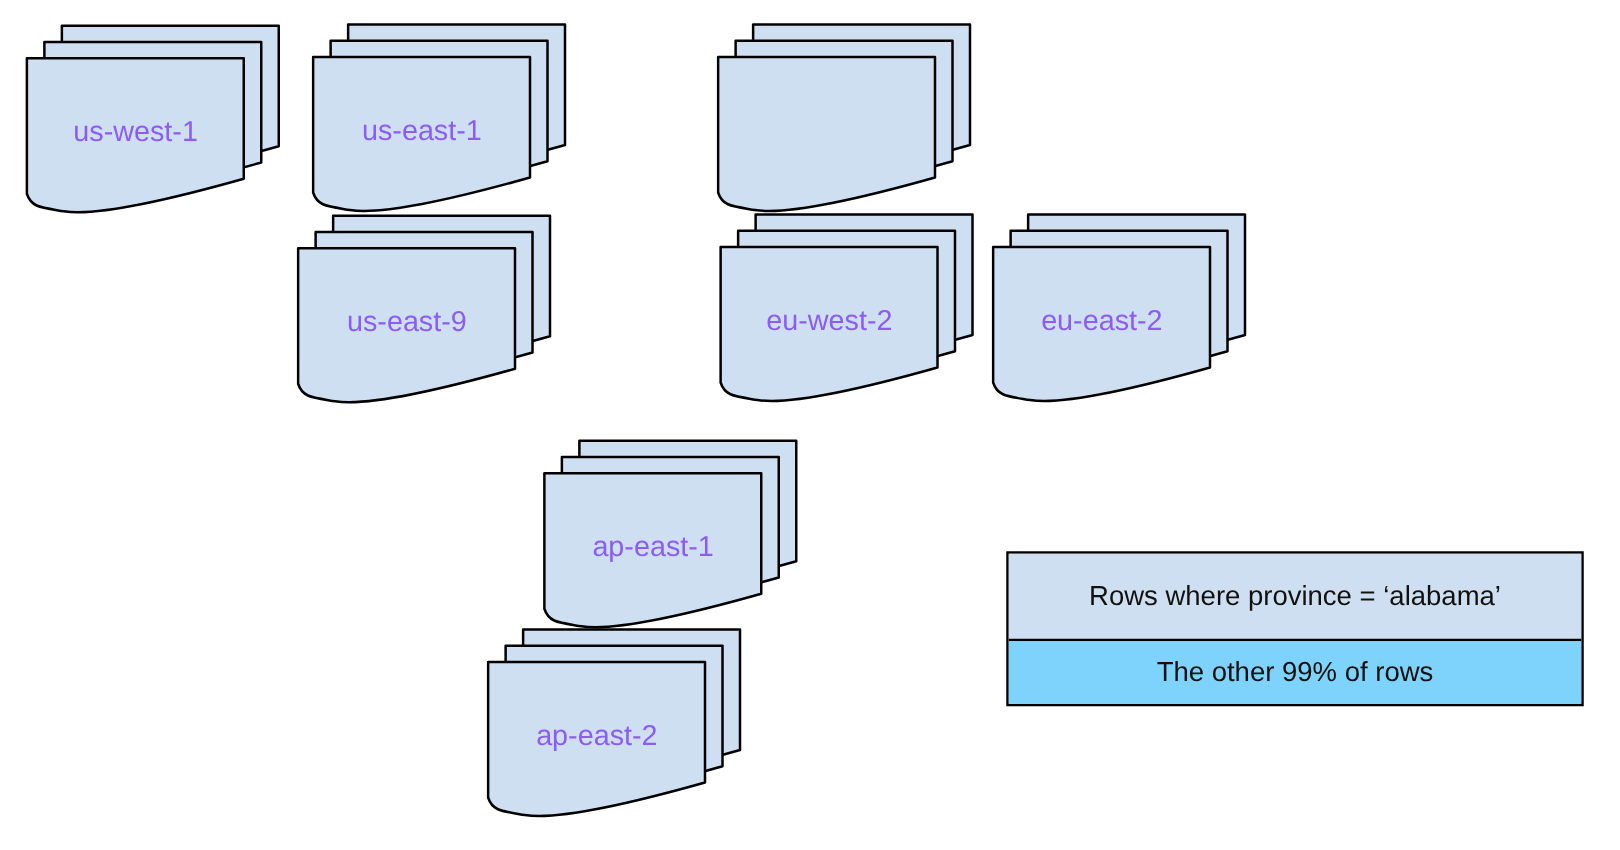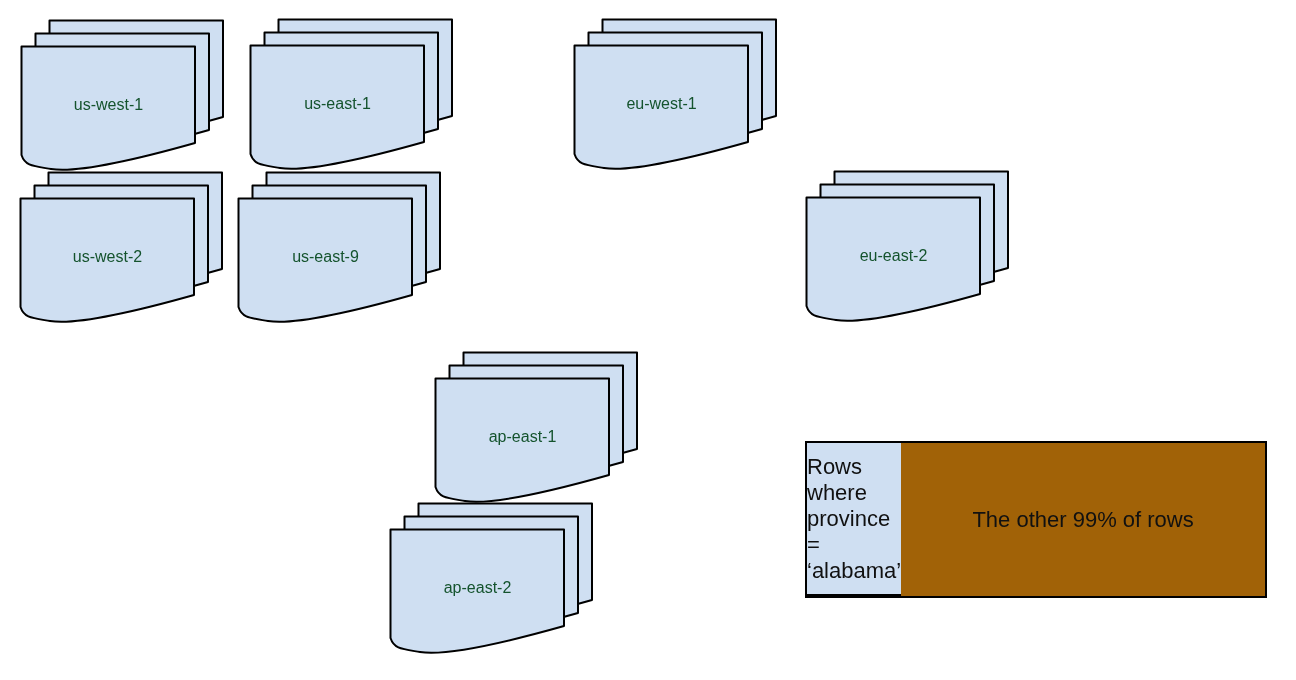--- a/index.html
+++ b/index.html
@@ -39,54 +39,54 @@
     stroke: #000000;
     stroke-width: 2;
     stroke-linejoin: round;
   }
   .stack-label {
     position: absolute;
     left: 0;
     top: 73px;
     width: 177px;
     text-align: center;
-    font-size: 16px;
+    font-size: 23px;
     line-height: 26px;
-    color: #14532d;
+    color: #8b5cf6;
     pointer-events: none;
     white-space: nowrap;
   }
   
   .legend {
     position: absolute;
     left: 805px;
     top: 441px;
     width: 462px;
-    height: 157px;
+    height: 124px;
     border: 2px solid #000000;
     box-sizing: border-box;
     display: flex;
-    flex-direction: row;
+    flex-direction: column;
     z-index: 4;
   }
   .legend-row {
     display: flex;
     align-items: center;
     justify-content: center;
     font-size: 22px;
     color: #111111;
   }
   .legend-row.first {
     flex: 0 0 68px;
     background: #cfdff2;
     border-bottom: 2px solid #000000;
   }
   .legend-row.second {
     flex: 1 1 auto;
-    background: #a16207;
+    background: #7dd3fc;
   }
 </style>
 </head>
 <body>
 
 <div class="canvas">
 
   <svg width="0" height="0" style="position:absolute" aria-hidden="true">
     <defs>
       <g id="doc-stack-layers">
@@ -108,40 +108,39 @@
     <svg class="stack-svg" width="206" height="158" viewBox="0 0 206 158">
         <use href="#doc-stack-layers"></use>
       </svg>
     <div class="stack-label">us-east-1</div>
   </div>
 
   <div class="stack row-front" style="left:573px; top:18px;">
     <svg class="stack-svg" width="206" height="158" viewBox="0 0 206 158">
         <use href="#doc-stack-layers"></use>
       </svg>
-    <div class="stack-label">eu-west-1</div>
   </div>
 
 
-  <div class="stack row-back" style="left:19px; top:171px;">
-    <svg class="stack-svg" width="206" height="158" viewBox="0 0 206 158">
-        <use href="#doc-stack-layers"></use>
-      </svg>
-    <div class="stack-label">us-west-2</div>
-  </div>
 
   <div class="stack row-back" style="left:237px; top:171px;">
     <svg class="stack-svg" width="206" height="158" viewBox="0 0 206 158">
         <use href="#doc-stack-layers"></use>
       </svg>
     <div class="stack-label">us-east-9</div>
   </div>
 
+  <div class="stack row-back" style="left:575px; top:170px;">
+    <svg class="stack-svg" width="206" height="158" viewBox="0 0 206 158">
+        <use href="#doc-stack-layers"></use>
+      </svg>
+    <div class="stack-label">eu-west-2</div>
+  </div>
 
-  <div class="stack row-back" style="left:793px; top:170px;margin-left:12px;">
+  <div class="stack row-back" style="left:793px; top:170px;">
     <svg class="stack-svg" width="206" height="158" viewBox="0 0 206 158">
         <use href="#doc-stack-layers"></use>
       </svg>
     <div class="stack-label">eu-east-2</div>
   </div>
 
   <div class="stack row-front" style="left:402px; top:351px;margin-left:32px;">
     <svg class="stack-svg" width="206" height="158" viewBox="0 0 206 158">
         <use href="#doc-stack-layers"></use>
       </svg>

